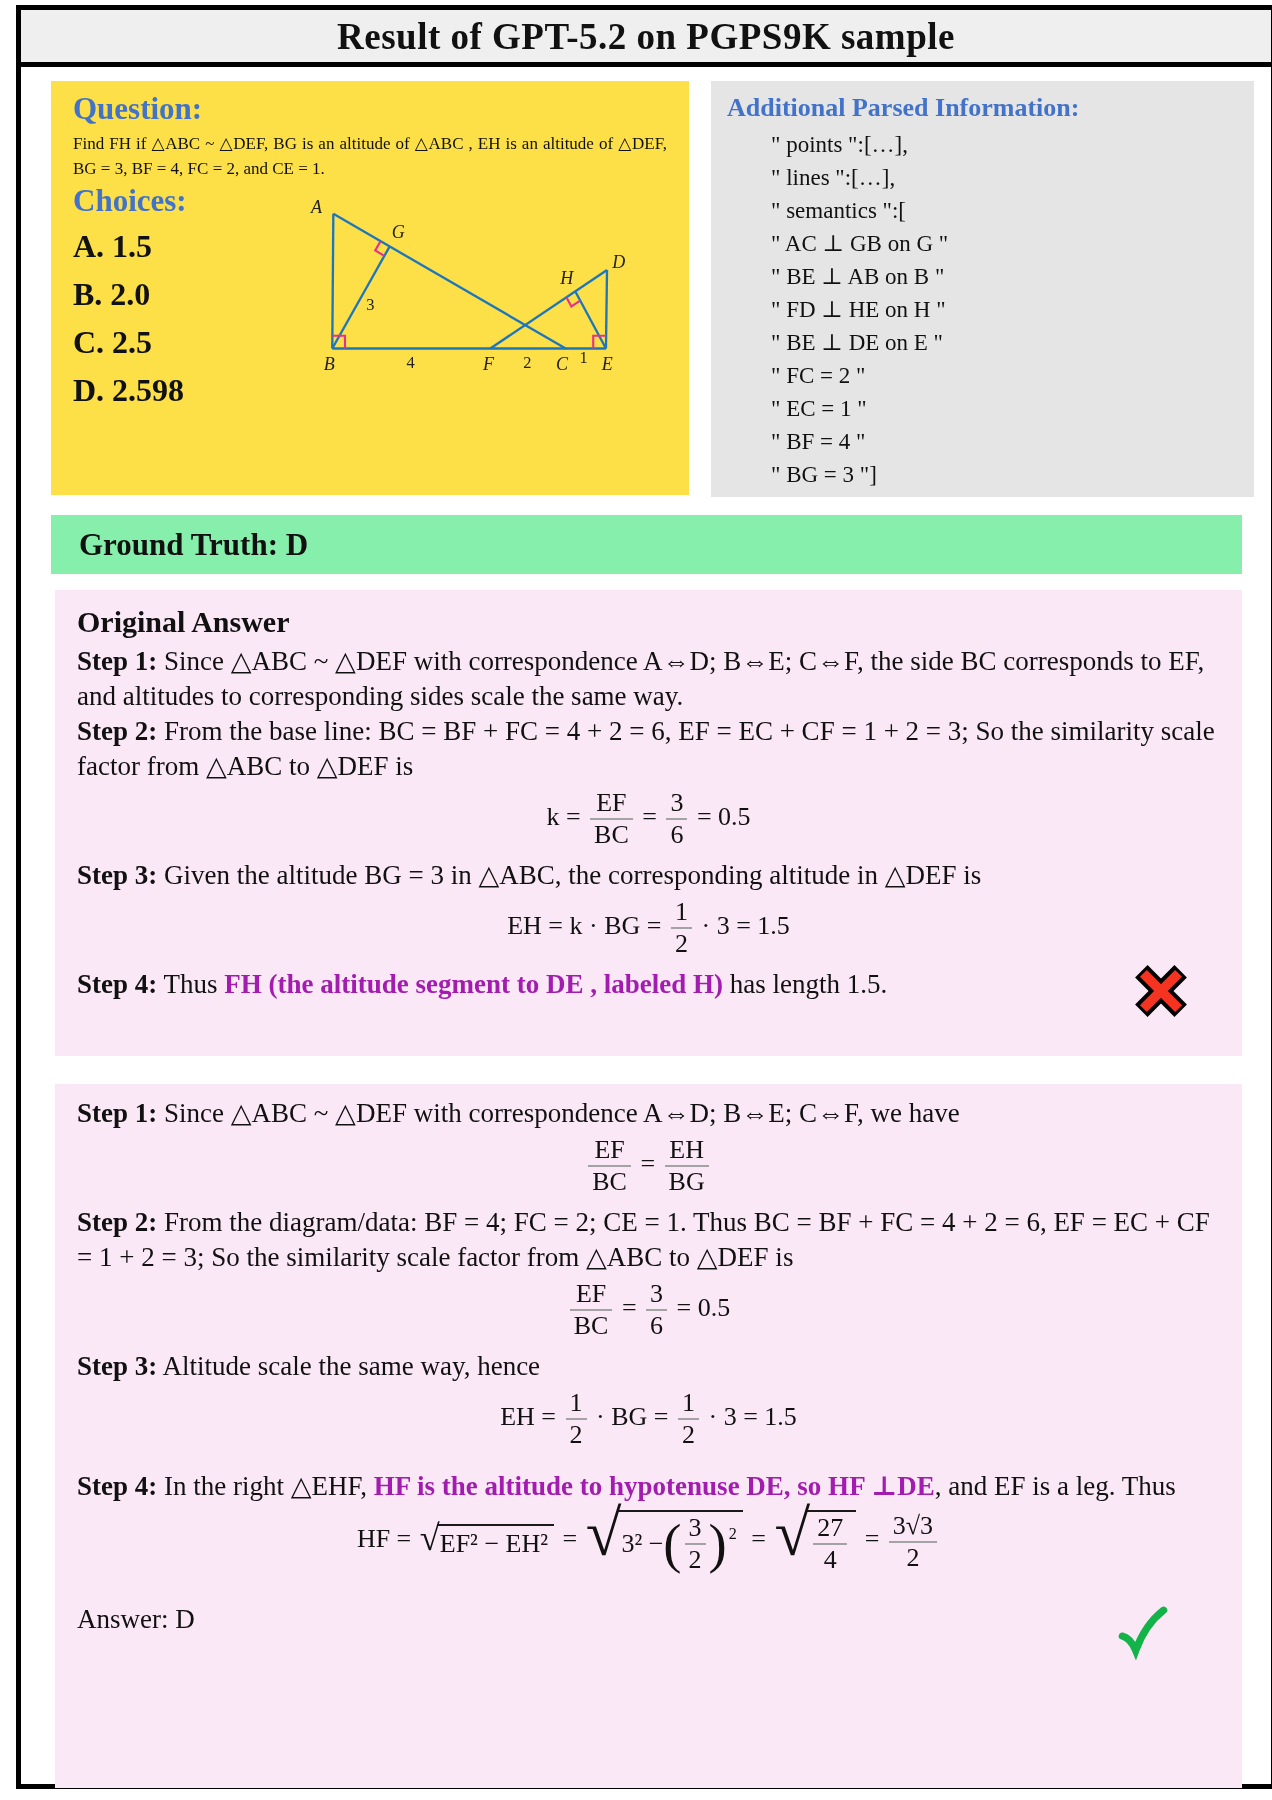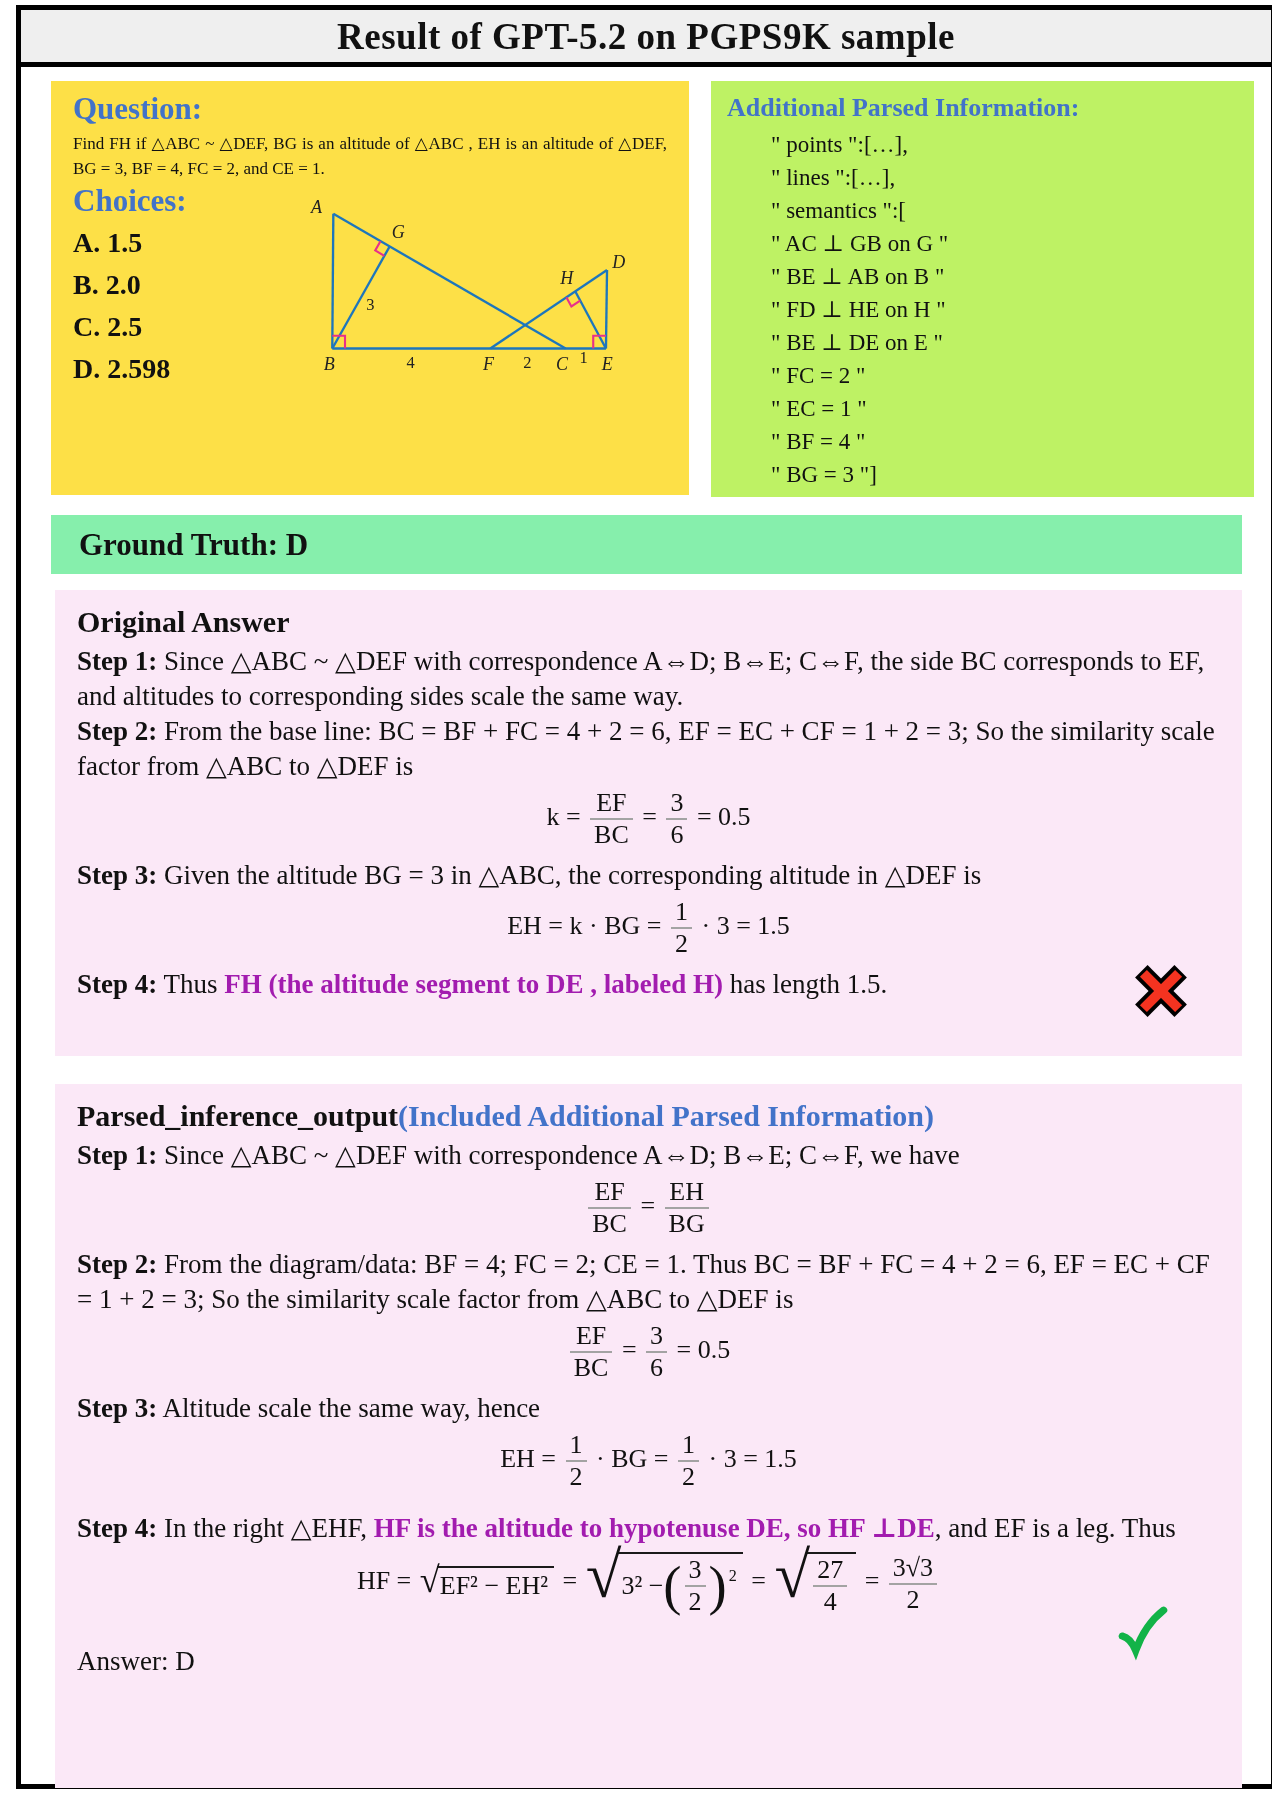--- a/index.html
+++ b/index.html
@@ -22,26 +22,26 @@
 
   
   .question-box{
     flex:none;width:638px;height:414px;box-sizing:border-box;
     background:#fde047;padding:8px 22px 6px 22px;
   }
   .q-heading{color:#4273c9;font-weight:bold;font-size:31px;line-height:1.32;}
   .q-text{font-weight:normal;font-size:17px;line-height:1.48;text-align:justify;margin-top:1px;}
   .q-bottom{display:flex;margin-top:0px;}
   .choices{width:208px;flex:none;}
-  .choice{font-weight:bold;font-size:28px;line-height:1.5;}
+  .choice{font-weight:bold;font-size:32px;line-height:1.5;}
   .diagram-wrap{flex:1;padding-top:2px;}
 
   
   .parsed-box{
-    flex:1;height:416px;box-sizing:border-box;background:#bef264;
+    flex:1;height:416px;box-sizing:border-box;background:#e5e5e5;
     padding:10px 10px 6px 16px;
   }
   .p-heading{color:#4273c9;font-weight:bold;font-size:26px;line-height:1.3;margin-bottom:3px;}
   .p-line{font-size:23px;line-height:33px;padding-left:44px;white-space:pre;}
 
   
   .ground-truth{
     margin-top:18px;width:1191px;height:59px;box-sizing:border-box;background:#86efac;
     display:flex;align-items:center;padding-left:28px;
     font-size:31px;font-weight:bold;
@@ -195,21 +195,20 @@
             <line x1="47" y1="9" x2="9" y2="47"></line>
         </g>
         <g stroke="#f43320" stroke-width="9.5" stroke-linecap="butt">
           <line x1="11" y1="11" x2="45" y2="45"></line>
             <line x1="45" y1="11" x2="11" y2="45"></line>
         </g>
       </svg>
     </div>
 
     <div class="answer-box" id="box2">
-      <div class="box-heading"><span>Parsed_inference_output</span><span class="blue">(Included Additional Parsed Information)</span></div>
 
       <p><b>Step 1:</b><span> Since △ABC ~ △DEF with correspondence A⇔D; B⇔E; C⇔F, we have</span></p>
 
       <div class="formula">
         <span class="frac"><span class="nu">EF</span><span class="de">BC</span></span>
         <span>=</span>
         <span class="frac"><span class="nu">EH</span><span class="de">BG</span></span>
       </div>
 
       <p><b>Step 2:</b><span> From the diagram/data: BF = 4; FC = 2; CE = 1. Thus BC = BF + FC = 4 + 2 = 6, EF = EC + CF = 1 + 2 = 3; So the similarity scale factor from △ABC to △DEF is</span></p>

